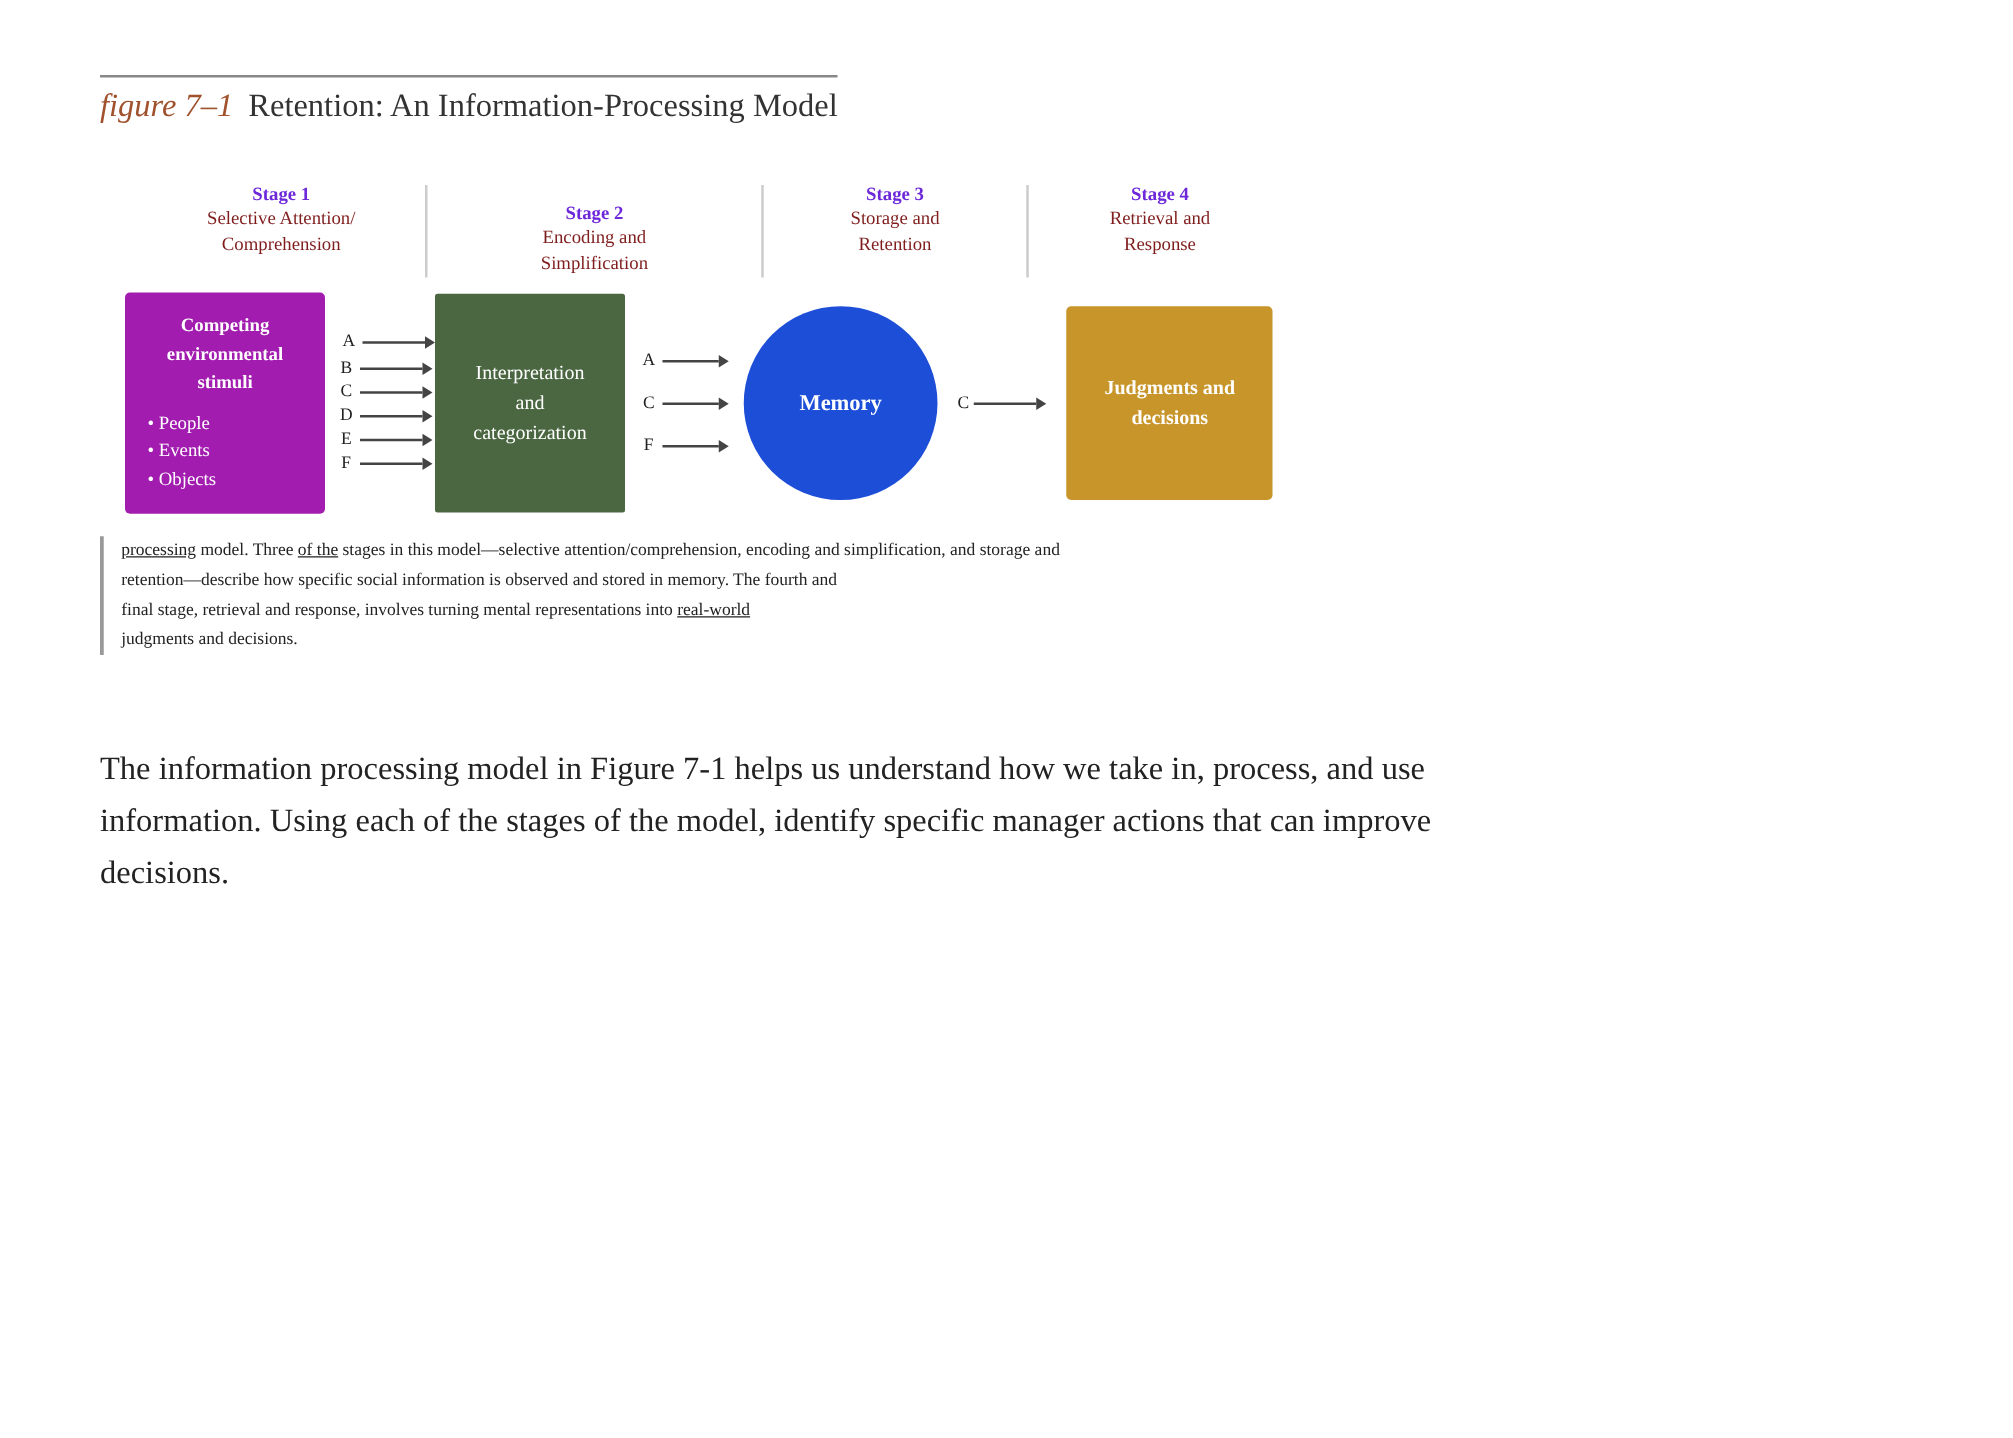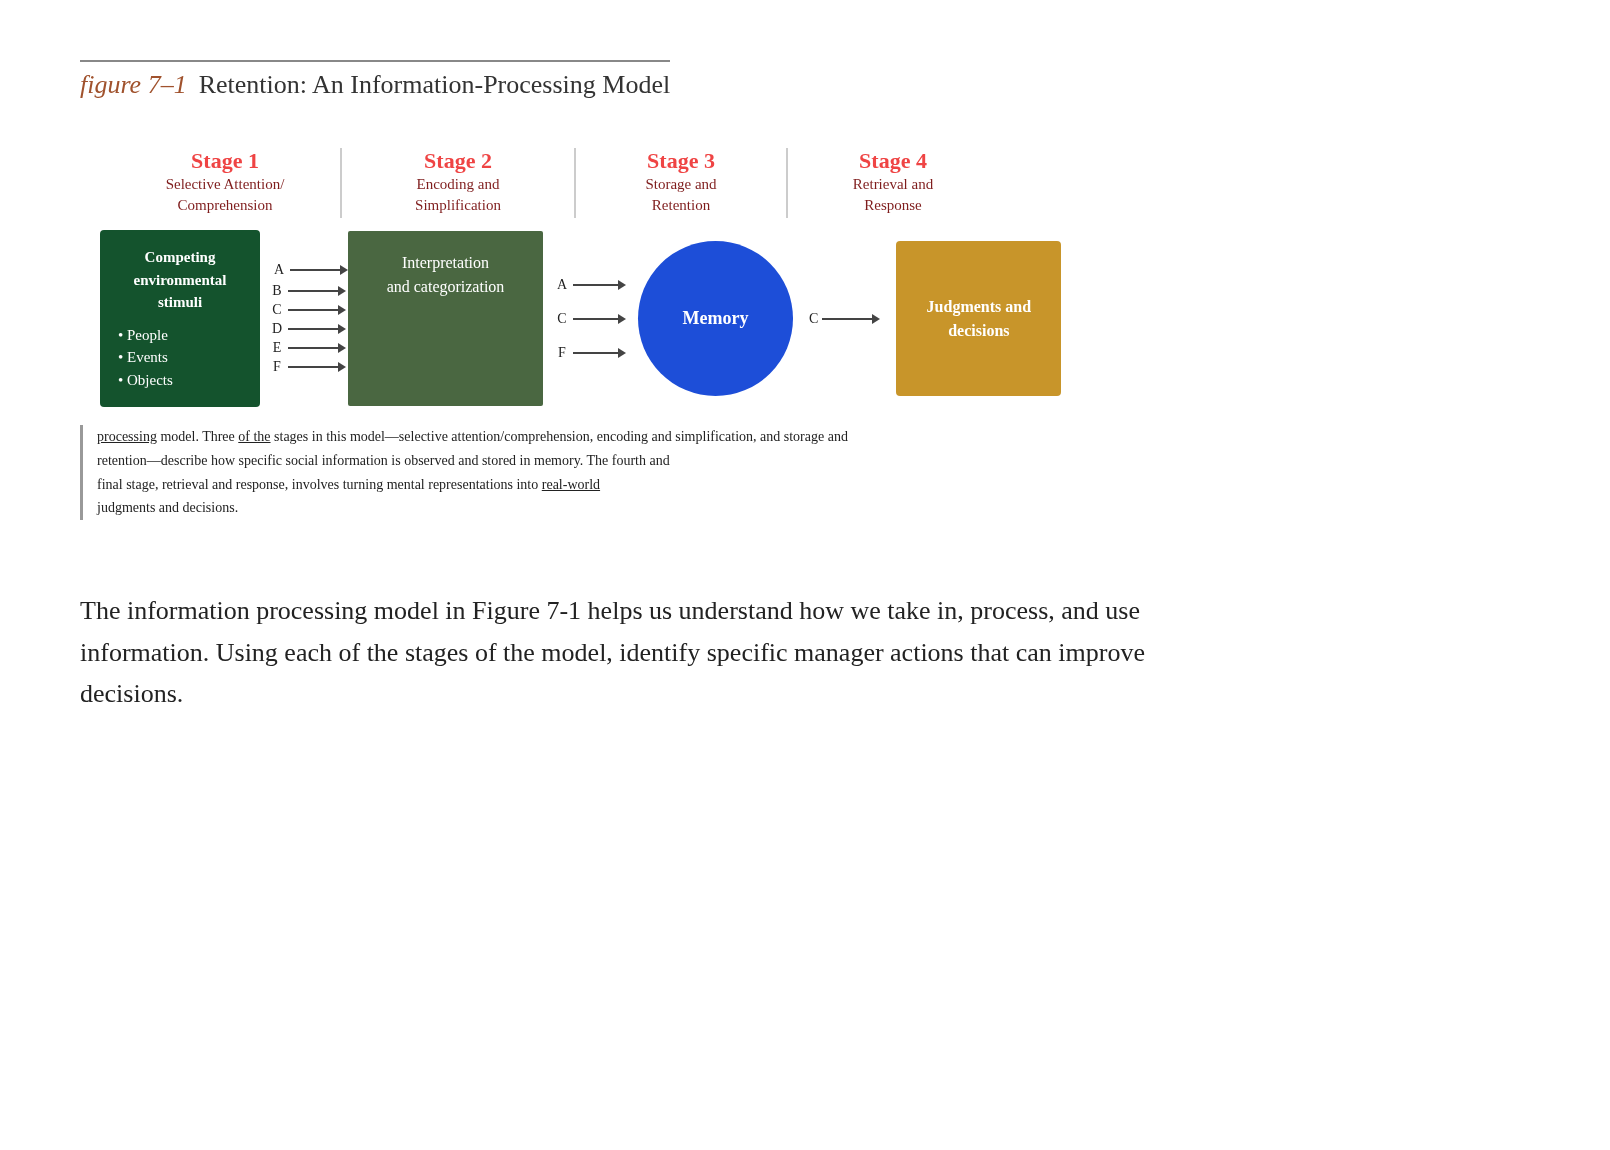--- a/index.html
+++ b/index.html
@@ -38,58 +38,58 @@
 
     
     .diagram {
       display: flex;
       flex-direction: column;
       margin: 20px 0 18px 0;
     }
 
     .stage-number {
       font-weight: bold;
-      font-size: 22px;
-      color: #ef4444;
+      font-size: 15px;
+      color: #6d28d9;
     }
     .stage-name {
       font-size: 15px;
       color: #7f1d1d;
       line-height: 1.4;
     }
     .sh-stage {
       display: flex;
       flex-direction: column;
       align-items: center;
       text-align: center;
       padding: 0 10px;
     }
     .sh-divider {
       width: 2px;
       background: #ccc;
       align-self: stretch;
       min-height: 70px;
     }
     .sh-1 { width: 230px; }
-    .sh-2 { width: 232px; }
+    .sh-2 { width: 267px; margin-top: 15px; }
     .sh-3 { width: 210px; }
     .sh-4 { width: 210px; }
 
     
     .diagram-content {
       display: flex;
       align-items: center;
       padding-left: 20px;
       gap: 0;
       position: relative;
     }
 
     
     .box-stimuli {
-      background: #14532d;
+      background: #a21caf;
       color: white;
       border-radius: 4px;
       padding: 16px 18px;
       width: 160px;
       min-height: 160px;
       display: flex;
       flex-direction: column;
       align-items: center;
       justify-content: center;
       text-align: center;
@@ -101,26 +101,26 @@
       font-weight: bold;
       margin-bottom: 4px;
     }
 
     
     .box-interpretation {
       background: #4a6741;
       color: white;
       border-radius: 2px;
       padding: 20px 22px;
-      width: 195px;
+      width: 152px;
       min-height: 175px;
       display: flex;
       flex-direction: column;
       align-items: center;
-      justify-content: flex-start;
+      justify-content: center;
       text-align: center;
       font-size: 16px;
       line-height: 1.5;
       flex-shrink: 0;
     }
 
     
     .circle-memory {
       background: #1d4ed8;
       color: white;

